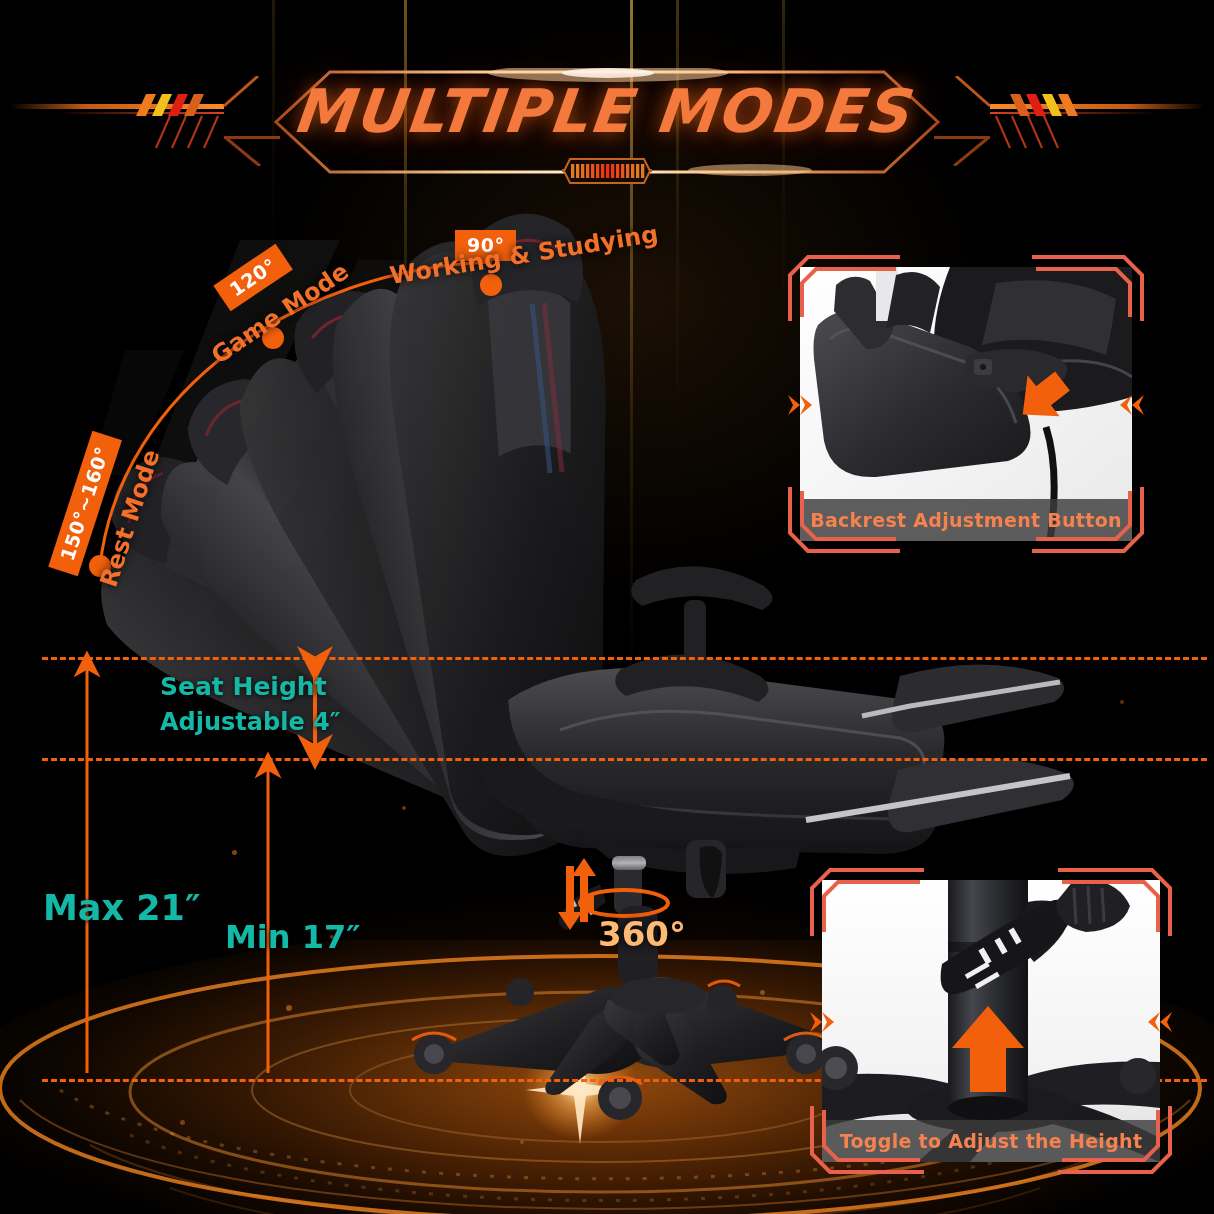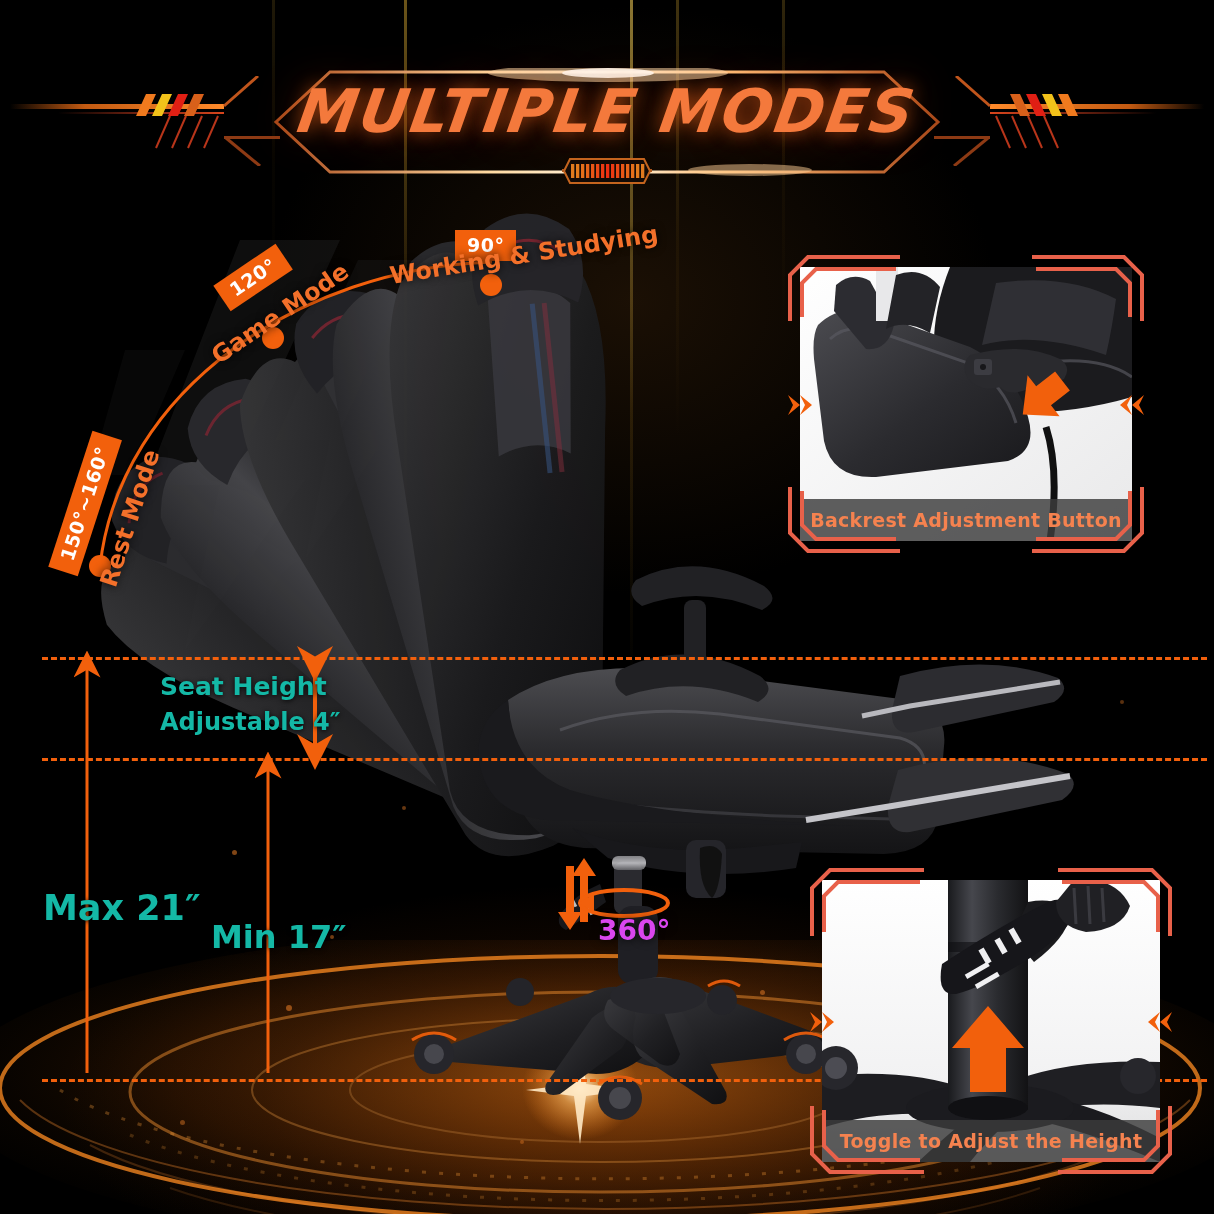--- a/index.html
+++ b/index.html
@@ -59,22 +59,22 @@
   }
 
   
   .dashline{position:absolute;height:0;border-top:3px dashed #f2600c;}
   .measure-text{
     position:absolute;color:#14b8a6;font-weight:bold;white-space:nowrap;
     font-family:"DejaVu Sans", sans-serif;
     text-shadow:0 1px 5px rgba(0,0,0,.9);
   }
   .deg360{
-    position:absolute;left:598px;top:914px;color:#d946ef;
-    font-size:28px;font-weight:bold;letter-spacing:0px;
+    position:absolute;left:598px;top:914px;color:#fdba74;
+    font-size:34px;font-weight:bold;letter-spacing:0px;
     font-family:"DejaVu Sans", sans-serif;
     text-shadow:0 0 10px rgba(0,0,0,.9);
   }
 
   
   .inset{position:absolute;}
   .inset .photo{position:absolute;inset:14px;overflow:hidden;background:#f2f2f2;}
   .inset .caption{
     position:absolute;left:14px;right:14px;bottom:14px;height:42px;
     background:rgba(60,60,60,.82);
@@ -411,21 +411,21 @@
 
     <g fill="none" stroke="#f2600c" stroke-width="4">
       <ellipse cx="624" cy="903" rx="44" ry="13"></ellipse>
     </g>
     <path d="M578 903 l16 -9 l0 18 z" fill="#f2600c"></path>
   </svg>
 
   <div class="measure-text" style="left:160px;top:672px;font-size:25px;">Seat Height</div>
   <div class="measure-text" style="left:160px;top:708px;font-size:24px;">Adjustable 4″</div>
   <div class="measure-text" style="left:43px;top:848px;font-size:35px;margin-top:40px;">Max 21″</div>
-  <div class="measure-text" style="left:211px;top:918px;font-size:32px;">Min 17″</div>
+  <div class="measure-text" style="left:225px;top:918px;font-size:32px;">Min 17″</div>
   <div class="deg360">360°</div>
 
   <div class="inset" style="left:808px;top:866px;width:366px;height:310px;">
     <div class="photo">
       <svg viewBox="0 0 338 282" style="width:100%;height:100%;display:block">
         <defs>
           <linearGradient id="pg2" x1="0" y1="0" x2="0" y2="1">
             <stop offset="0%" stop-color="#ffffff"></stop>
               <stop offset="70%" stop-color="#f2f2f3"></stop>
               <stop offset="100%" stop-color="#dcdcdd"></stop>

